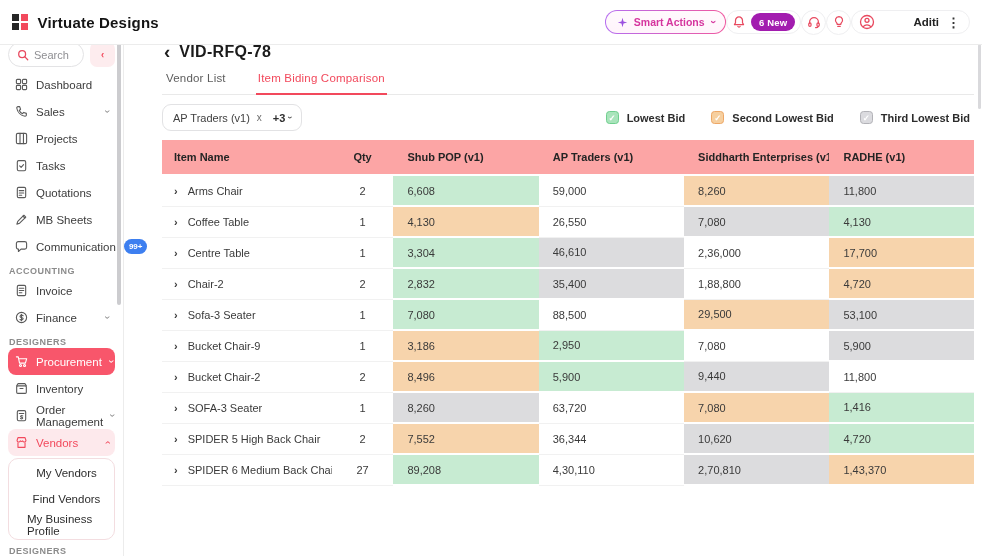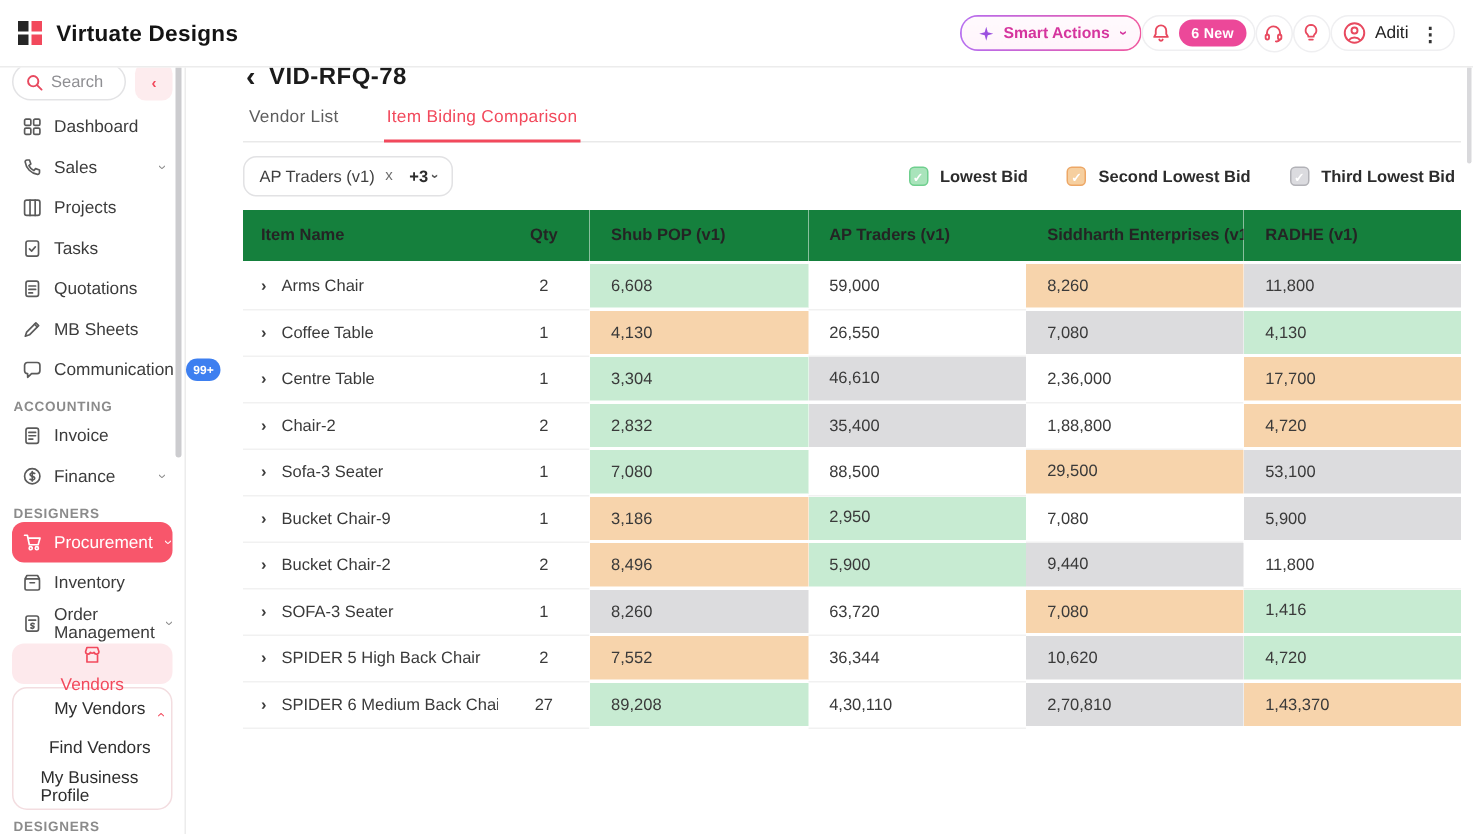--- a/index.html
+++ b/index.html
@@ -18,27 +18,27 @@
   .brand { font-size:15px; font-weight:bold; color:#141414; letter-spacing:.2px; margin-left:2px; }
   .topbar-right { margin-left:auto; display:flex; align-items:center; gap:0;justify-content:flex-end; }
   .smart-actions { height:24px; display:flex; align-items:center; gap:6px; padding:0 11px;
     border-radius:999px; border:1px solid transparent; cursor:pointer;
     background:linear-gradient(#fffafd,#fff4fb) padding-box, linear-gradient(90deg,#b56df0,#f0589f) border-box;
     color:#d5359e; font-size:10.5px; font-weight:bold; }
   .smart-actions .sparkle { color:#9b51e0; display:flex; }
   .chev { display:inline-block; font-size:10px; line-height:1; transform:rotate(90deg); }
   .pill { height:24px; display:flex; align-items:center; gap:5px; padding:0 5px;
     border:1px solid #efeff1; border-radius:999px; background:#fff; }
-  .badge-new { background:#ec4899; color:#fff; font-size:9.5px; font-weight:bold;
+  .badge-new { background:#a21caf; color:#fff; font-size:9.5px; font-weight:bold;
     padding:3.5px 8px; border-radius:999px; letter-spacing:.2px; }
   .icon-circle { width:25px; height:25px; border:1px solid #efeff1; border-radius:50%;
     display:flex; align-items:center; justify-content:center; background:#fff; }
   .red-icon { color:#e8495f; display:flex; }
   .user-pill { padding:0 7px; gap:6px; }
-  .user-name { font-size:11.5px; font-weight:normal; color:#222; }
+  .user-name { font-size:11.5px; font-weight:bold; color:#222;margin-left:32px; }
   .kebab { font-size:13px; color:#333; font-weight:bold; padding:0 2px; cursor:pointer; }
 
   
   .sidebar { position:absolute; left:0; top:34px; bottom:0; width:124px; background:#fff;
     border-right:1px solid #ececec; padding:8px 8px 0 8px; }
   .search-row { display:flex; gap:6px; align-items:center; }
   .search-box { flex:1; height:25px; border:1px solid #e3e3e5; border-radius:999px;
     display:flex; align-items:center; gap:5px; padding:0 8px; }
   .search-box input { border:none; outline:none; width:100%; font-size:11px; color:#444;
     font-family:"Liberation Sans", sans-serif; background:transparent; }
@@ -50,21 +50,21 @@
   .section-label { font-size:9px; font-weight:bold; color:#8b8b8b; letter-spacing:.5px;
     margin:6px 0 0 1px; height:11px; line-height:11px; }
   .nav-item { height:27px; display:flex; align-items:center; gap:8px; padding:0 6px;
     font-size:11.5px; color:#3c3c3c; border-radius:8px; cursor:pointer; }
   .nav-icon { width:14px; height:14px; color:#5a5a5a; display:flex; align-items:center; justify-content:center; flex:none; }
   .nav-chevron { margin-left:auto; color:#8a8a8a; font-size:10px; }
   .nav-chevron.down { transform:rotate(90deg); }
   .nav-chevron.up { transform:rotate(-90deg); }
   .nav-item.active { background:#f8566b; color:#fff; }
   .nav-item.active .nav-icon, .nav-item.active .nav-chevron { color:#fff; }
-  .nav-item.open { background:#fde9ec; color:#f2495c;flex-direction:column; }
+  .nav-item.open { background:#fde9ec; color:#f2495c; }
   .nav-item.open .nav-icon, .nav-item.open .nav-chevron { color:#f2495c; }
   .badge-count { margin-left:auto; background:#3d7ff0; color:#fff; border-radius:999px;
     font-size:8px; font-weight:bold; padding:3px 5px; }
   .submenu { border:1px solid #f3dde0; border-radius:10px; margin:2px 0 2px 0; padding:1px 2px; }
   .submenu .nav-item { height:26px; padding-left:16px; color:#2e2e2e;justify-content:center; }
   .sb-scroll { position:absolute; right:2px; top:6px; width:4px; height:265px; background:#cccccf; border-radius:4px; }
 
   
   .main { position:absolute; left:152px; top:34px; right:0; bottom:0; background:#fff;
     padding:6px 8px 0 10px; overflow:hidden; }
@@ -88,21 +88,21 @@
   .swatch.lowest { background:#a9e4bb; border:1px solid #6fcf8e; }
   .swatch.second { background:#f6cf9f; border:1px solid #eda766; }
   .swatch.third  { background:#dbdbdf; border:1px solid #b2b2b7; }
 
   
   table { width:100%; border-collapse:collapse; table-layout:fixed; }
   td,th { font-size:11px; color:#3a3a3a; text-align:left; vertical-align:middle;
     padding:0 12px; overflow:hidden; white-space:nowrap; }
   .row-total td { height:35px; border-bottom:2px solid #fff; }
   .total-label { font-weight:bold; color:#1f1f1f; font-size:11.5px; }
-  .row-head th { height:35px; background:#15803d; font-weight:bold; color:#242424;
+  .row-head th { height:35px; background:#fca5a5; font-weight:bold; color:#242424;
     border-bottom:2px solid #fff; }
   .row-data td { height:31px; border-bottom:1px solid #f1f1f1; }
   td.bid { padding-left:14px; }
   th.bid { padding-left:14px; }
   td.lowest { background:#c7ebd2; border-bottom:2px solid #fff; }
   td.second { background:#f7d4ac; border-bottom:2px solid #fff; }
   td.third  { background:#dcdcde; border-bottom:2px solid #fff; }
   .qty-col { text-align:center; padding:0 4px; }
   .item-cell { display:flex; align-items:center; gap:10px; }
   .expand-chevron { font-size:11px; font-weight:bold; color:#3a3a3a; cursor:pointer; }

